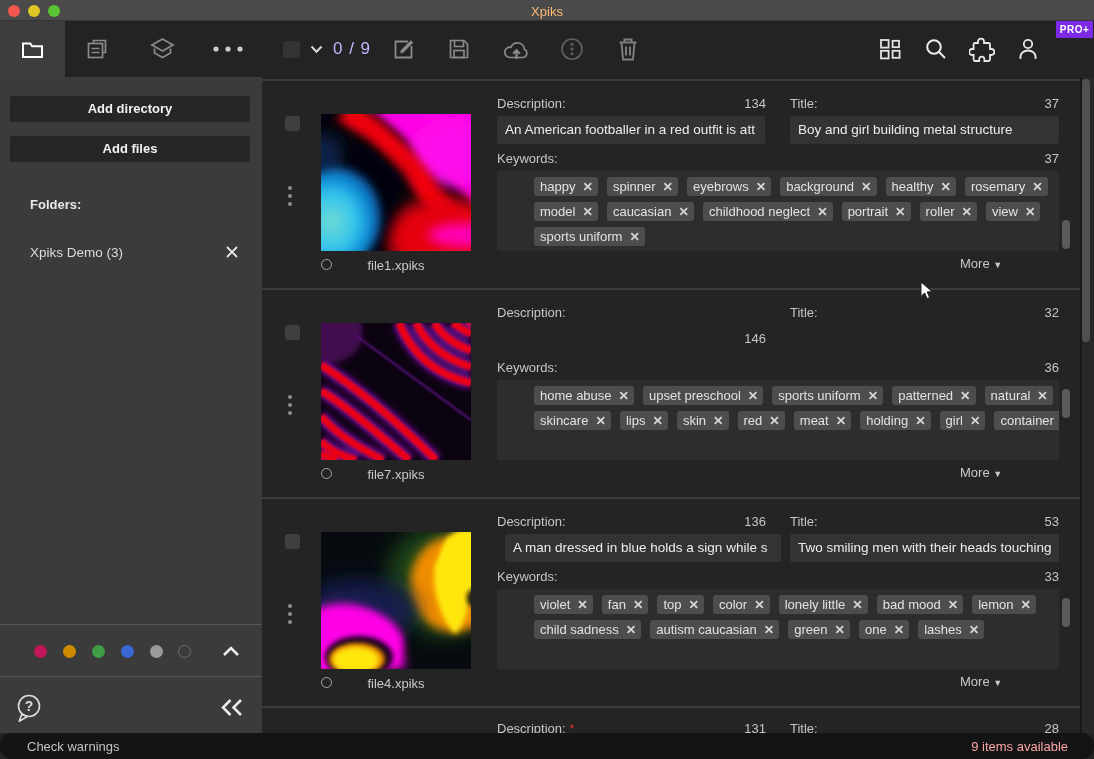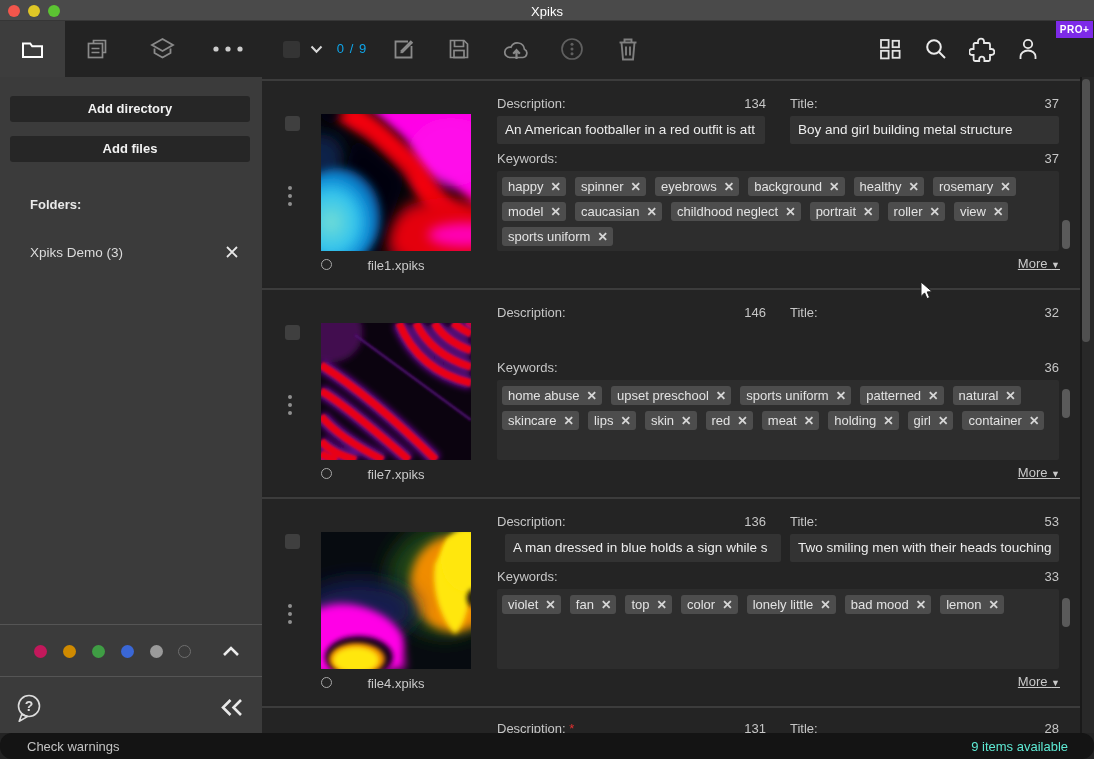--- a/index.html
+++ b/index.html
@@ -6,45 +6,45 @@
   html,body { width:1094px; height:759px; overflow:hidden; background:#232323;
     font-family:"Liberation Sans", sans-serif; }
   #app { position:absolute; left:0; top:0; width:1094px; height:759px; overflow:hidden; }
   .abs { position:absolute; }
 
   
   #titlebar { position:absolute; left:0; top:0; width:1094px; height:21px;
     background:#4a4a4a; border-bottom:1px solid #363636; }
   .tl { position:absolute; top:5px; width:12px; height:12px; border-radius:50%; }
   #titletext { position:absolute; top:4px; left:0; width:1094px; text-align:center;
-    font-size:13px; color:#ffffff; }
+    font-size:13px; color:#fdba74; }
 
   
   #toolbar { position:absolute; left:0; top:21px; width:1094px; height:56px; background:#232323; }
   #tabsel { position:absolute; left:0; top:0; width:65px; height:56px; background:#3d3d3d; }
   #cnt09 { position:absolute; left:328px; top:0; height:56px; line-height:56px; width:48px;
-    text-align:center; font-size:13px; color:#0ea5e9; letter-spacing:1px; }
+    text-align:center; font-size:17px; color:#c4b5fd; letter-spacing:1px; }
   #tbcheck { position:absolute; left:283px; top:20px; width:17px; height:17px;
     background:#343434; border-radius:3px; }
   #probadge { position:absolute; left:1056px; top:0px; width:37px; height:17px;
     background:#7d2ae8; color:#fff; font-size:10px; font-weight:bold;
     text-align:center; line-height:17px; letter-spacing:0.5px; }
 
   
   #sidebar { position:absolute; left:0; top:77px; width:262px; height:656px; background:#3b3b3b; }
   .sbtn { position:absolute; left:10px; width:240px; height:26px; background:#262626;
     border-radius:3px; color:#f2f2f2; font-size:13px; font-weight:bold;
     text-align:center; line-height:26px; }
   .sep { position:absolute; left:0; width:262px; height:1px; background:#555555; }
   .dot { position:absolute; top:568px; width:13px; height:13px; border-radius:50%; }
 
   
   #statusbar { position:absolute; left:0; top:733px; width:1094px; height:26px; background:#141414;border-radius:12px; }
   #statusbar .sl { position:absolute; left:27px; top:6px; font-size:13px; color:#c3c3c3; }
-  #statusbar .sr { position:absolute; right:26px; top:6px; font-size:13px; color:#5eead4; }
+  #statusbar .sr { position:absolute; right:26px; top:6px; font-size:13px; color:#fca5a5; }
 
   
   #content { position:absolute; left:262px; top:77px; width:832px; height:656px;
     background:#232323; overflow:hidden; }
   .row { position:absolute; left:0; width:818px; height:207px; background:#242424;
     border-top:2px solid #3c3c3c; }
   .chk { position:absolute; left:23px; top:35px; width:15px; height:15px;
     background:#3f3f3f; border-radius:3px; }
   .kebab { position:absolute; left:26px; top:105px; width:4px; height:22px; }
   .kebab i { position:absolute; left:0; width:4px; height:4px; border-radius:50%; background:#8f8f8f; }
@@ -53,28 +53,28 @@
     font-size:13px; color:#c9c9c9; }
   .radio { position:absolute; left:59px; top:178px; width:11px; height:11px;
     border:1px solid #a8a8a8; border-radius:50%; }
   .flabel { position:absolute; top:15px; font-size:13px; color:#c6c6c6; }
   .fcount { position:absolute; top:15px; font-size:13px; color:#c6c6c6; text-align:right; }
   .finput { position:absolute; top:35px; height:28px; background:#333333; border-radius:2px;
     font-size:13.5px; color:#ededed; line-height:28px; padding:0 8px;
     white-space:nowrap; overflow:hidden; }
   .kwpanel { position:absolute; left:235px; top:90px; width:562px; height:80px;
     background:#2d2d2d; border-radius:2px; overflow:hidden; padding:6px 0 0 5px; }
-  .kwline { white-space:nowrap; height:19px; margin-bottom:6px; }
+  .kwline { white-space:nowrap; height:19px; margin-bottom:6px;margin-left:32px; }
   .tag { display:inline-block; height:19px; line-height:19px; padding:0 5px 0 6px;
     background:#4d4d4d; border-radius:3px; font-size:13px; color:#e2e2e2;
     margin-right:9px; }
   .tag b { font-weight:bold; font-size:12.5px; color:#d6d6d6; margin-left:7px; }
   .kwsb { position:absolute; left:800px; width:8px; border-radius:4px; background:#5a5a5a; }
-  .more { position:absolute; top:175px; left:698px; width:100px; text-align:right;
-    font-size:13px; color:#c9c9c9;text-decoration:underline; }
+  .more { position:absolute; top:175px; left:698px; width:100px; text-align:left;
+    font-size:13px; color:#c9c9c9; }
   .more span { font-size:9px; color:#c9c9c9; }
 
   
   #msbtrack { position:absolute; left:1080px; top:77px; width:14px; height:656px; background:#282828; border-left:2px solid #191919; }
   #msbthumb { position:absolute; left:1082px; top:79px; width:8px; height:263px;
     background:#505050; border-radius:4px; }
 </style>
 </head>
 <body>
 <div id="app">
@@ -312,21 +312,21 @@
               <path d="M0 68 Q22 80 88 137"></path>
               <path d="M0 93 Q18 115 62 137"></path>
               <path d="M0 118 Q10 130 35 137"></path>
               <path d="M0 130 Q4 134 16 137"></path>
             </g>
         </svg>
       </div>
       <div class="radio"></div>
       <div class="fname">file7.xpiks</div>
       <div class="flabel" style="left:235px;">Description:</div>
-      <div class="fcount" style="left:404px;width:100px;">146</div>
+      <div class="fcount" style="left:404px;width:100px;margin-top:26px;">146</div>
       <div class="flabel" style="left:528px;">Title:</div>
       <div class="fcount" style="left:697px;width:100px;">32</div>
       <div class="flabel" style="left:235px;top:70px;">Keywords:</div>
       <div class="fcount" style="left:697px;top:70px;width:100px;">36</div>
       <div class="kwpanel">
         <div class="kwline"><span class="tag">home abuse<b>✕</b></span><span class="tag">upset preschool<b>✕</b></span><span class="tag">sports uniform<b>✕</b></span><span class="tag">patterned<b>✕</b></span><span class="tag">natural<b>✕</b></span></div>
         <div class="kwline"><span class="tag">skincare<b>✕</b></span><span class="tag">lips<b>✕</b></span><span class="tag">skin<b>✕</b></span><span class="tag">red<b>✕</b></span><span class="tag">meat<b>✕</b></span><span class="tag">holding<b>✕</b></span><span class="tag">girl<b>✕</b></span><span class="tag">container<b>✕</b></span></div>
       </div>
       <div class="kwsb" style="top:99px;height:29px;"></div>
       <div class="more">More <span>▼</span></div>
@@ -371,20 +371,21 @@
       <div class="flabel" style="left:235px;">Description:</div>
       <div class="fcount" style="left:404px;width:100px;">136</div>
       <div class="finput" style="left:243px;width:276px;">A man dressed in blue holds a sign while s</div>
       <div class="flabel" style="left:528px;">Title:</div>
       <div class="fcount" style="left:697px;width:100px;">53</div>
       <div class="finput" style="left:528px;width:269px;">Two smiling men with their heads touching</div>
       <div class="flabel" style="left:235px;top:70px;">Keywords:</div>
       <div class="fcount" style="left:697px;top:70px;width:100px;">33</div>
       <div class="kwpanel">
         <div class="kwline"><span class="tag">violet<b>✕</b></span><span class="tag">fan<b>✕</b></span><span class="tag">top<b>✕</b></span><span class="tag">color<b>✕</b></span><span class="tag">lonely little<b>✕</b></span><span class="tag">bad mood<b>✕</b></span><span class="tag">lemon<b>✕</b></span></div>
+        <div class="kwline"><span class="tag">child sadness<b>✕</b></span><span class="tag">autism caucasian<b>✕</b></span><span class="tag">green<b>✕</b></span><span class="tag">one<b>✕</b></span><span class="tag">lashes<b>✕</b></span></div>
       </div>
       <div class="kwsb" style="top:99px;height:29px;"></div>
       <div class="more">More <span>▼</span></div>
     </div>
 
     <div class="row" style="top:629px;">
 
       <div class="flabel" style="left:235px;top:13px;">Description: <span style="color:#e03030;">*</span></div>
       <div class="fcount" style="left:404px;top:13px;width:100px;">131</div>
       <div class="flabel" style="left:528px;top:13px;">Title:</div>

